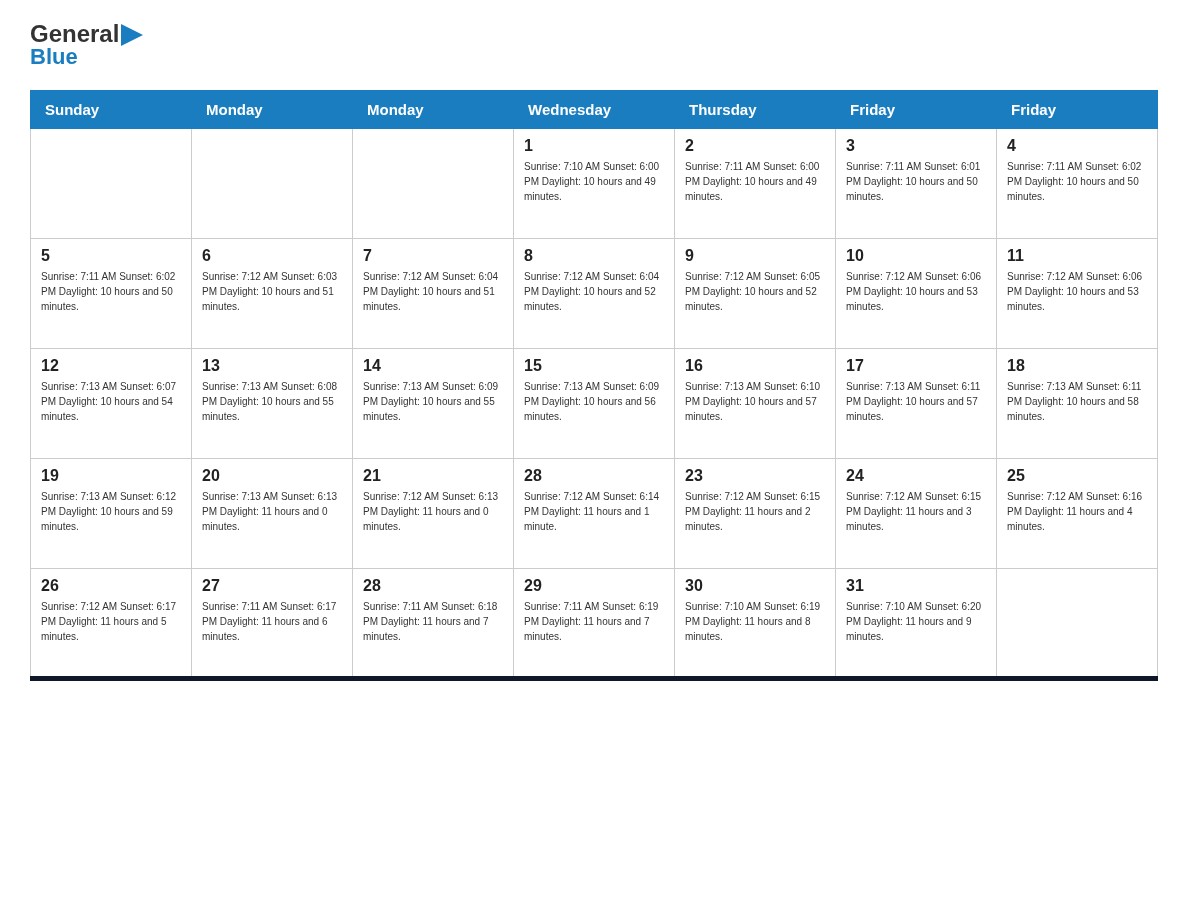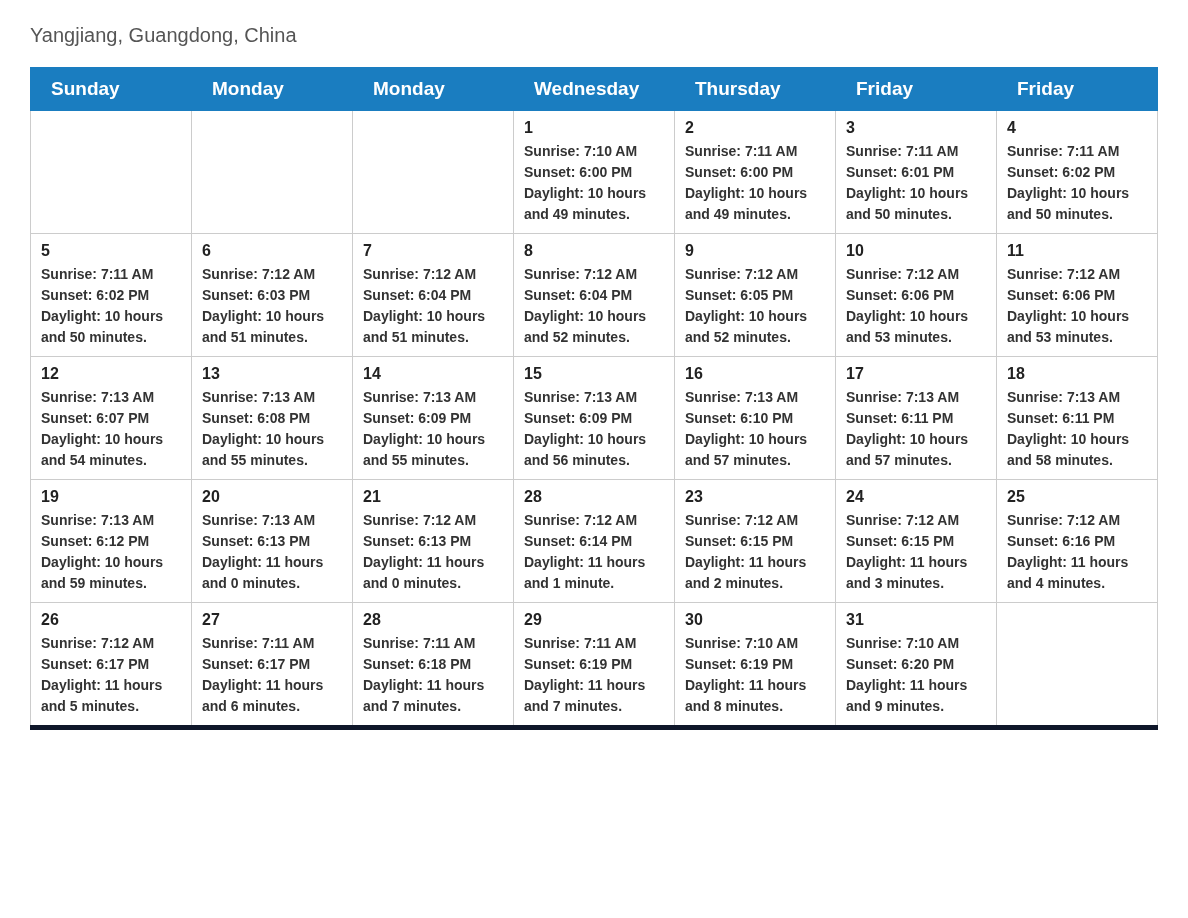--- a/index.html
+++ b/index.html
@@ -58,62 +58,73 @@
       margin-top: 4px;
     }
     .calendar-table {
       width: 100%;
       border-collapse: collapse;
       border: 1px solid #999;
     }
     .calendar-table th {
       background-color: #1a7dc0;
       color: #fff;
-      font-size: 19px;
-      font-weight: bold;
-      padding: 10px 20px;
+      font-size: 15px;
+      font-weight: bold;
+      padding: 10px 14px;
       text-align: left;
       border: 1px solid #1a7dc0;
     }
     .calendar-table td {
       vertical-align: top;
       padding: 8px 10px;
       border: 1px solid #ccc;
       width: calc(100% / 7);
       min-height: 110px;
       height: 110px;
     }
     .day-number {
       font-size: 16px;
       font-weight: bold;
       color: #222;
       margin-bottom: 4px;
     }
     .day-info {
-      font-size: 14px;
+      font-size: 10px;
       color: #333;
       line-height: 1.5;
-      font-weight: bold;
     }
     .empty-cell {
       background: #fff;
     }
     tr td {
       border-bottom: 2px solid #1a7dc0;
     }
     tr:last-child td {
       border-bottom: 5px solid #0f172a;
     }
   </style>
 </head>
 <body>
 
 <div class="header">
+  <div class="logo">
+    <div class="logo-combined">
+      <div class="logo-row1">
+        <span class="logo-general">General</span>
+        <svg width="22" height="22" viewBox="0 0 22 22" style="margin-left:2px; margin-top:2px;">
+          <polygon points="0,0 22,11 0,22" fill="#1a7dc0"></polygon>
+        </svg>
+      </div>
+      <div class="logo-row2">
+        <span class="logo-blue" style="font-size:22px; font-weight:bold; color:#1a7dc0;">Blue</span>
+      </div>
+    </div>
+  </div>
   <div class="title-section">
-    <div class="location">Yangjiang, Guangdong, China</div>
   </div>
 </div>
 
 <table class="calendar-table">
   <thead>
     <tr>
     <th>Sunday</th>
         <th>Monday</th>
         <th>Monday</th>
         <th>Wednesday</th>

